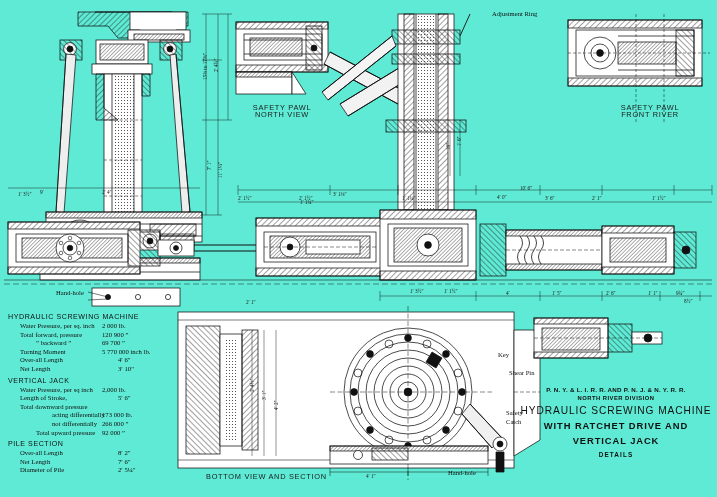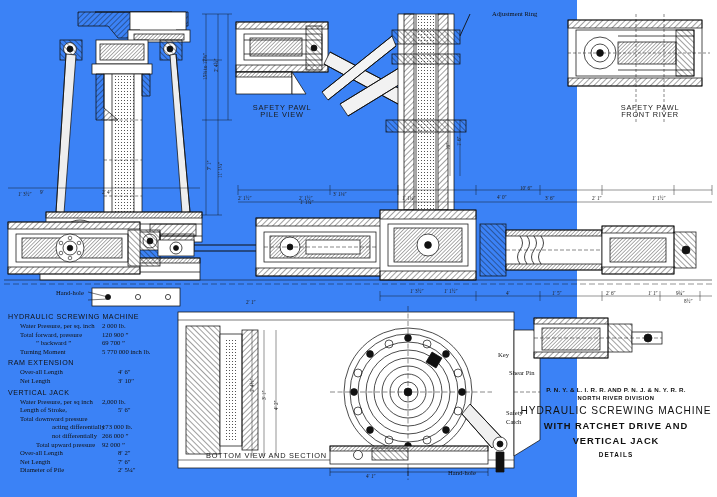--- a/index.html
+++ b/index.html
@@ -1,18 +1,18 @@
 <!DOCTYPE html>
 <html><head>
 <meta charset="utf-8">
 <style>
   html,body{margin:0;padding:0;background:#fff;}
   body{width:717px;height:497px;overflow:hidden;
        font-family:"Liberation Serif",serif;color:#111;}
-  #sheet{position:relative;width:577px;height:497px;background:#3b82f6;}
+  #sheet{position:relative;width:717px;height:497px;background:#5eead4;}
   #sheet svg{position:absolute;left:0;top:0;}
 
   
   .t{position:absolute;white-space:nowrap;line-height:1;}
   .viewlab{font-family:"Liberation Sans",sans-serif;font-size:7.4px;
            letter-spacing:.7px;color:#1a1a1a;text-align:center;}
   .partlab{font-family:"Liberation Serif",serif;font-size:6.6px;color:#111;}
   .dim{font-family:"Liberation Serif",serif;font-size:5.2px;color:#222;}
   .dimv{font-family:"Liberation Serif",serif;font-size:5.2px;color:#222;
         transform-origin:0 0;transform:rotate(-90deg);}
@@ -387,29 +387,29 @@
       <line x1="276" y1="330" x2="276" y2="456"></line>
 
       <line x1="460" y1="120" x2="460" y2="176"></line>
       <line x1="450" y1="130" x2="450" y2="176"></line>
     </g>
   </g>
 </svg>
 
 <div class="t viewlab" style="left:236px;top:104px;width:92px;">
   <div>SAFETY PAWL</div>
-  <div>PILE VIEW</div>
+  <div>NORTH VIEW</div>
 </div>
 
 <div class="t viewlab" style="left:600px;top:104px;width:100px;">
   <div>SAFETY PAWL</div>
   <div>FRONT RIVER</div>
 </div>
 
-<div class="t viewlab" style="left:206px;top:452px;">BOTTOM VIEW AND SECTION</div>
+<div class="t viewlab" style="left:206px;top:473px;">BOTTOM VIEW AND SECTION</div>
 
 <div class="t partlab" style="left:492px;top:11px;">Adjustment Ring</div>
 <div class="t partlab" style="left:56px;top:290px;">Hand-hole</div>
 <div class="t partlab" style="left:448px;top:470px;">Hand-hole</div>
 <div class="t partlab" style="left:509px;top:370px;">Shear Pin</div>
 <div class="t partlab" style="left:506px;top:410px;">Safety</div>
 <div class="t partlab" style="left:506px;top:419px;">Catch</div>
 <div class="t partlab" style="left:498px;top:352px;">Key</div>
 
 <div id="specs">
@@ -423,21 +423,20 @@
         <span class="sp-val" style="left: 96px;">120 900 ”</span>
       </div>
       <div class="sp-row">
         <span class="sp-lab sp-i2">”   backward   ”</span>
         <span class="sp-val" style="left: 96px;">69 700 ”</span>
       </div>
       <div class="sp-row">
         <span class="sp-lab sp-i1">Turning Moment</span>
         <span class="sp-val" style="left: 96px;">5 770 000 inch lb.</span>
       </div>
-      <div class="sp-head">RAM EXTENSION</div>
       <div class="sp-row">
         <span class="sp-lab sp-i1">Over-all Length</span>
         <span class="sp-val" style="left: 112px;">4′ 6″</span>
       </div>
       <div class="sp-row">
         <span class="sp-lab sp-i1">Net Length</span>
         <span class="sp-val" style="left: 112px;">3′ 10″</span>
       </div>
       <div class="sp-head">VERTICAL JACK</div>
       <div class="sp-row">
@@ -457,20 +456,21 @@
         <span class="sp-val" style="left: 96px;">173 000 lb.</span>
       </div>
       <div class="sp-row">
         <span class="sp-lab sp-i3">not differentially</span>
         <span class="sp-val" style="left: 96px;">266 000 ”</span>
       </div>
       <div class="sp-row">
         <span class="sp-lab sp-i2">Total upward pressure</span>
         <span class="sp-val" style="left: 96px;">92 000 ”</span>
       </div>
+      <div class="sp-head">PILE SECTION</div>
       <div class="sp-row">
         <span class="sp-lab sp-i1">Over-all Length</span>
         <span class="sp-val" style="left: 112px;">8′ 2″</span>
       </div>
       <div class="sp-row">
         <span class="sp-lab sp-i1">Net Length</span>
         <span class="sp-val" style="left: 112px;">7′ 6″</span>
       </div>
       <div class="sp-row">
         <span class="sp-lab sp-i1">Diameter of Pile</span>

